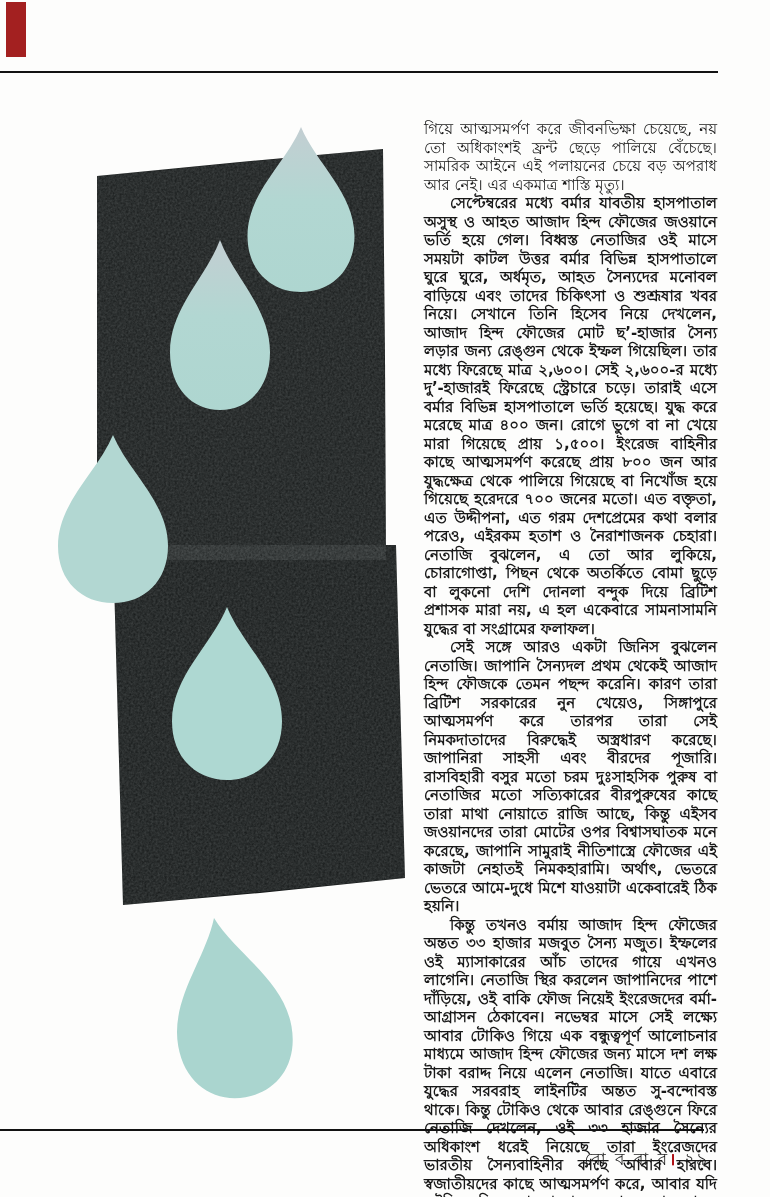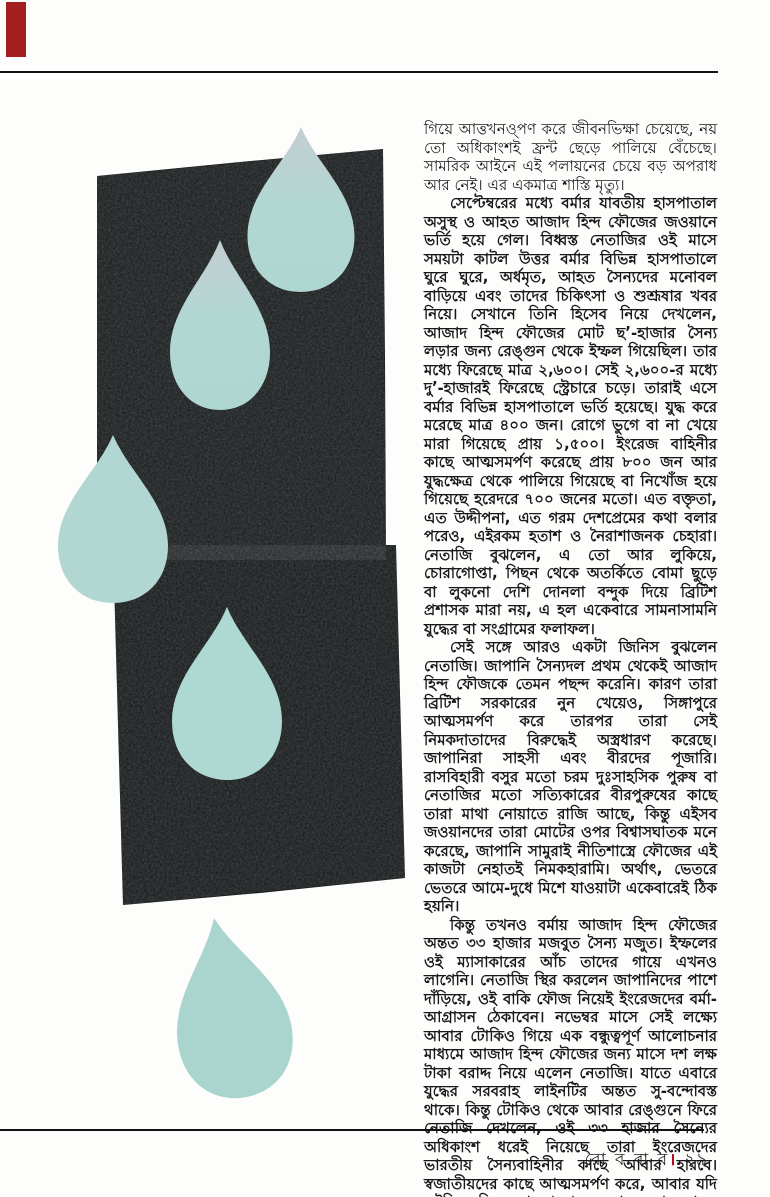--- a/index.html
+++ b/index.html
@@ -69,21 +69,21 @@
     <g>
       <path d="M0,0 C0.14,0.22 0.5,0.4 0.5,0.66 C0.5,0.87 0.28,1 0,1 C-0.28,1 -0.5,0.87 -0.5,0.66 C-0.5,0.4 -0.14,0.22 0,0 Z" transform="translate(261,9) scale(107,165)" fill="url(#dropGrad)"></path>
       <path d="M0,0 C0.14,0.22 0.5,0.4 0.5,0.66 C0.5,0.87 0.28,1 0,1 C-0.28,1 -0.5,0.87 -0.5,0.66 C-0.5,0.4 -0.14,0.22 0,0 Z" transform="translate(180,122) scale(100,170)" fill="url(#dropGrad)"></path>
       <path d="M0,0 C0.14,0.22 0.5,0.4 0.5,0.66 C0.5,0.87 0.28,1 0,1 C-0.28,1 -0.5,0.87 -0.5,0.66 C-0.5,0.4 -0.14,0.22 0,0 Z" transform="translate(73,317) scale(110,168)" fill="#b2d7d2"></path>
       <path d="M0,0 C0.14,0.22 0.5,0.4 0.5,0.66 C0.5,0.87 0.28,1 0,1 C-0.28,1 -0.5,0.87 -0.5,0.66 C-0.5,0.4 -0.14,0.22 0,0 Z" transform="translate(187,489) scale(110,173)" fill="#aed8d2"></path>
       <path d="M0,0 C0.14,0.22 0.5,0.4 0.5,0.66 C0.5,0.87 0.28,1 0,1 C-0.28,1 -0.5,0.87 -0.5,0.66 C-0.5,0.4 -0.14,0.22 0,0 Z" transform="translate(174,800) rotate(-10) scale(115,182)" fill="#aad5cf"></path>
     </g>
   </svg>
 
   <div class="text-col">
-    <p>গিয়ে আত্তখনও্পণ করে জীবনভিক্ষা চেয়েছে, নয় তো অধিকাংশই ফ্রন্ট ছেড়ে পালিয়ে বেঁচেছে। সামরিক আইনে এই পলায়নের চেয়ে বড় অপরাধ আর নেই। এর একমাত্র শাস্তি মৃত্যু।</p>
+    <p>গিয়ে আত্মসমর্পণ করে জীবনভিক্ষা চেয়েছে, নয় তো অধিকাংশই ফ্রন্ট ছেড়ে পালিয়ে বেঁচেছে। সামরিক আইনে এই পলায়নের চেয়ে বড় অপরাধ আর নেই। এর একমাত্র শাস্তি মৃত্যু।</p>
     <p class="indent">সেপ্টেম্বরের মধ্যে বর্মার যাবতীয় হাসপাতাল অসুস্থ ও আহত আজাদ হিন্দ ফৌজের জওয়ানে ভর্তি হয়ে গেল। বিধ্বস্ত নেতাজির ওই মাসে সময়টা কাটল উত্তর বর্মার বিভিন্ন হাসপাতালে ঘুরে ঘুরে, অর্ধমৃত, আহত সৈন্যদের মনোবল বাড়িয়ে এবং তাদের চিকিৎসা ও শুশ্রূষার খবর নিয়ে। সেখানে তিনি হিসেব নিয়ে দেখলেন, আজাদ হিন্দ ফৌজের মোট ছ’-হাজার সৈন্য লড়ার জন্য রেঙ্গুন থেকে ইম্ফল গিয়েছিল। তার মধ্যে ফিরেছে মাত্র ২,৬০০। সেই ২,৬০০-র মধ্যে দু’-হাজারই ফিরেছে স্ট্রেচারে চড়ে। তারাই এসে বর্মার বিভিন্ন হাসপাতালে ভর্তি হয়েছে। যুদ্ধ করে মরেছে মাত্র ৪০০ জন। রোগে ভুগে বা না খেয়ে মারা গিয়েছে প্রায় ১,৫০০। ইংরেজ বাহিনীর কাছে আত্মসমর্পণ করেছে প্রায় ৮০০ জন আর যুদ্ধক্ষেত্র থেকে পালিয়ে গিয়েছে বা নিখোঁজ হয়ে গিয়েছে হরেদরে ৭০০ জনের মতো। এত বক্তৃতা, এত উদ্দীপনা, এত গরম দেশপ্রেমের কথা বলার পরেও, এইরকম হতাশ ও নৈরাশাজনক চেহারা। নেতাজি বুঝলেন, এ তো আর লুকিয়ে, চোরাগোপ্তা, পিছন থেকে অতর্কিতে বোমা ছুড়ে বা লুকনো দেশি দোনলা বন্দুক দিয়ে ব্রিটিশ প্রশাসক মারা নয়, এ হল একেবারে সামনাসামনি যুদ্ধের বা সংগ্রামের ফলাফল।</p>
     <p class="indent">সেই সঙ্গে আরও একটা জিনিস বুঝলেন নেতাজি। জাপানি সৈন্যদল প্রথম থেকেই আজাদ হিন্দ ফৌজকে তেমন পছন্দ করেনি। কারণ তারা ব্রিটিশ সরকারের নুন খেয়েও, সিঙ্গাপুরে আত্মসমর্পণ করে তারপর তারা সেই নিমকদাতাদের বিরুদ্ধেই অস্ত্রধারণ করেছে। জাপানিরা সাহসী এবং বীরদের পূজারি। রাসবিহারী বসুর মতো চরম দুঃসাহসিক পুরুষ বা নেতাজির মতো সত্যিকারের বীরপুরুষের কাছে তারা মাথা নোয়াতে রাজি আছে, কিন্তু এইসব জওয়ানদের তারা মোটের ওপর বিশ্বাসঘাতক মনে করেছে, জাপানি সামুরাই নীতিশাস্ত্রে ফৌজের এই কাজটা নেহাতই নিমকহারামি। অর্থাৎ, ভেতরে ভেতরে আমে-দুধে মিশে যাওয়াটা একেবারেই ঠিক হয়নি।</p>
     <p class="indent">কিন্তু তখনও বর্মায় আজাদ হিন্দ ফৌজের অন্তত ৩৩ হাজার মজবুত সৈন্য মজুত। ইম্ফলের ওই ম্যাসাকারের আঁচ তাদের গায়ে এখনও লাগেনি। নেতাজি স্থির করলেন জাপানিদের পাশে দাঁড়িয়ে, ওই বাকি ফৌজ নিয়েই ইংরেজদের বর্মা-আগ্রাসন ঠেকাবেন। নভেম্বর মাসে সেই লক্ষ্যে আবার টোকিও গিয়ে এক বন্ধুত্বপূর্ণ আলোচনার মাধ্যমে আজাদ হিন্দ ফৌজের জন্য মাসে দশ লক্ষ টাকা বরাদ্দ নিয়ে এলেন নেতাজি। যাতে এবারে যুদ্ধের সরবরাহ লাইনটির অন্তত সু-বন্দোবস্ত থাকে। কিন্তু টোকিও থেকে আবার রেঙ্গুনে ফিরে নেতাজি দেখলেন, ওই ৩৩ হাজার সৈন্যের অধিকাংশ ধরেই নিয়েছে তারা ইংরেজদের ভারতীয় সৈন্যবাহিনীর কাছে আবার হারবে। স্বজাতীয়দের কাছে আত্মসমর্পণ করে, আবার যদি ওইদিকে ভিড়ে যাওয়া যায়, তলায় তলায় তারও পরিকল্পনা করছে তারা। নেতাজি আবার তাদের ধমকধামক ও জ্বালাময়ী বক্তৃতা দিয়ে কোনওরকমে দাঁড় করালেন। তারাও আবার বেজার মুখে আসন্ন পরাজয়ের জন্য যুদ্ধে যেতে প্রস্তুত হল।</p>
 
   </div>
 
   <div class="rule rule-bottom"></div>
 
   <div class="footer">
     <span>রো ব বা র</span><span class="danda" style="color:#b01116;">।</span>

